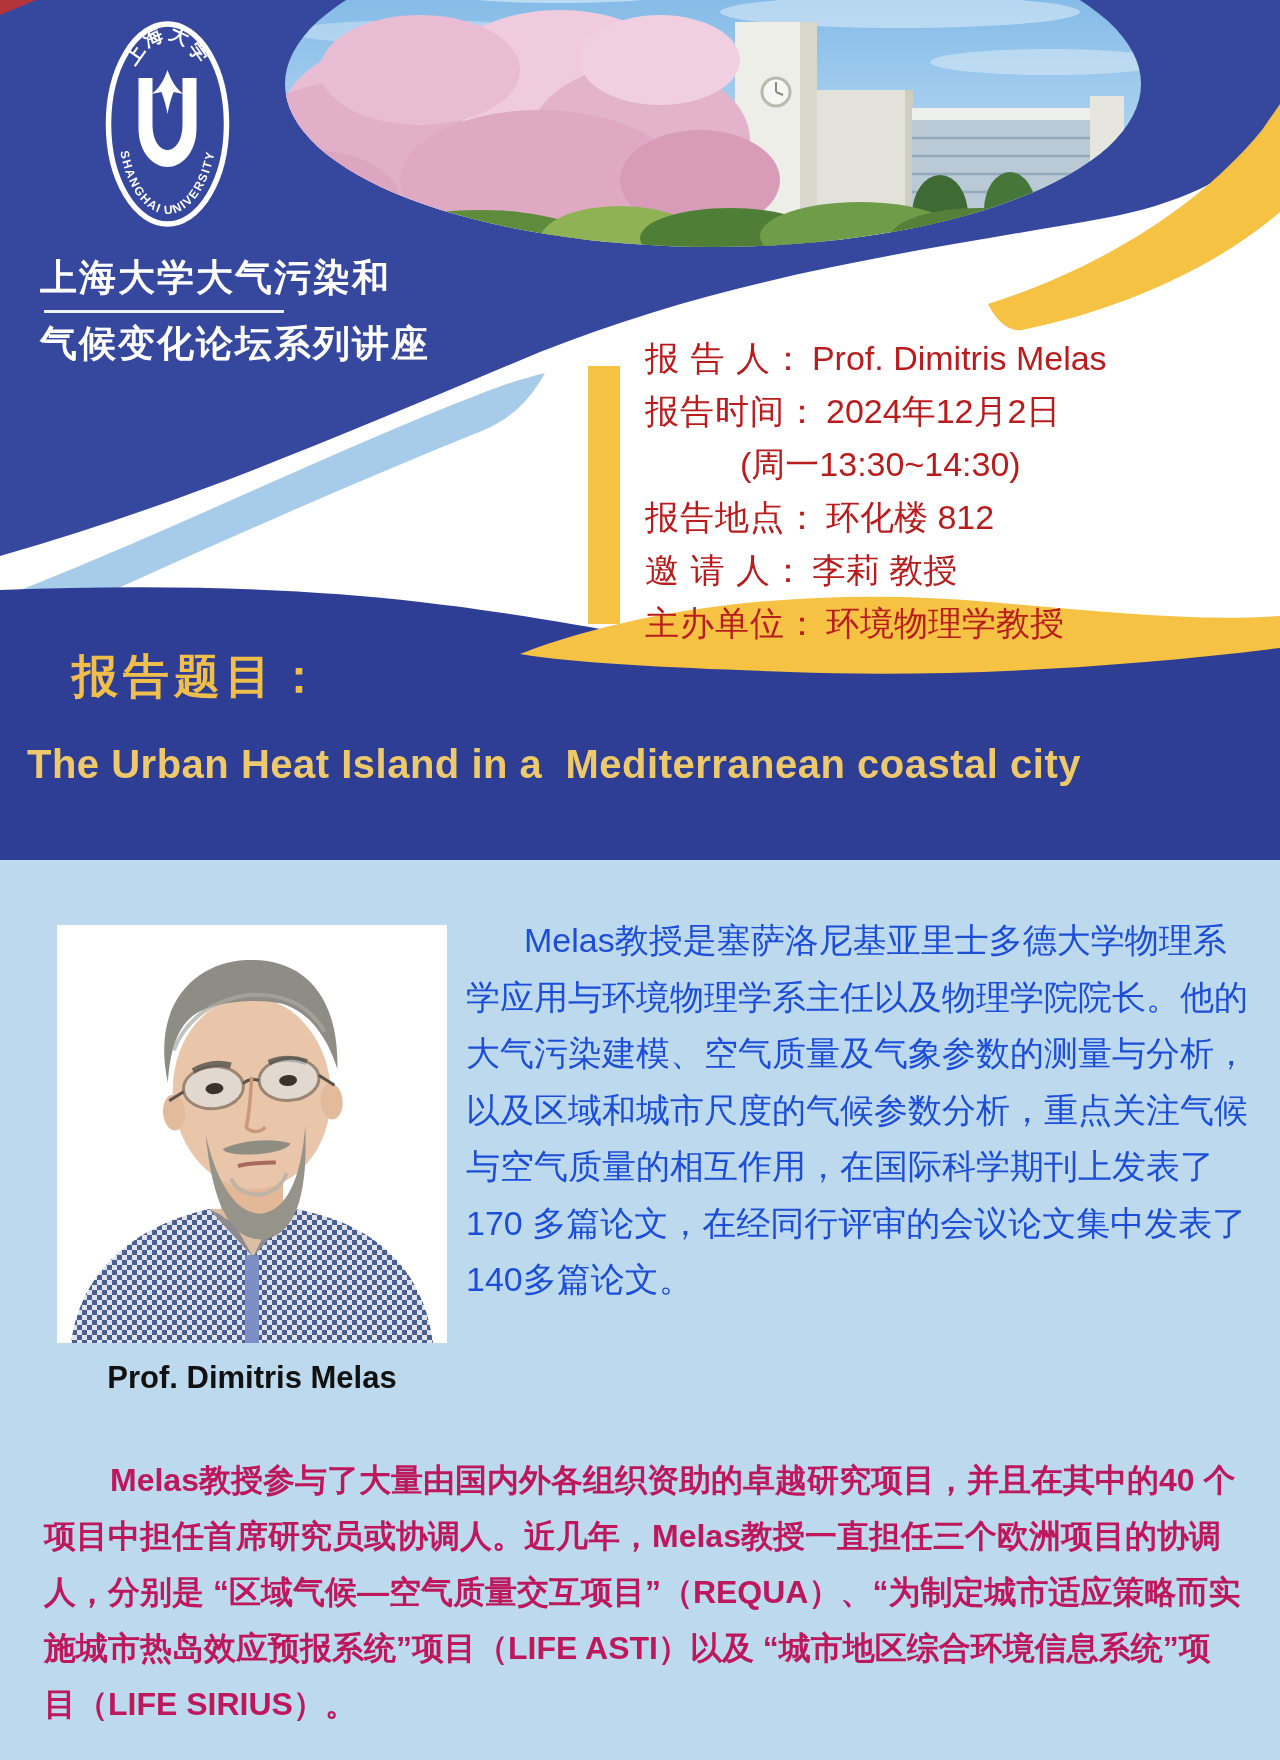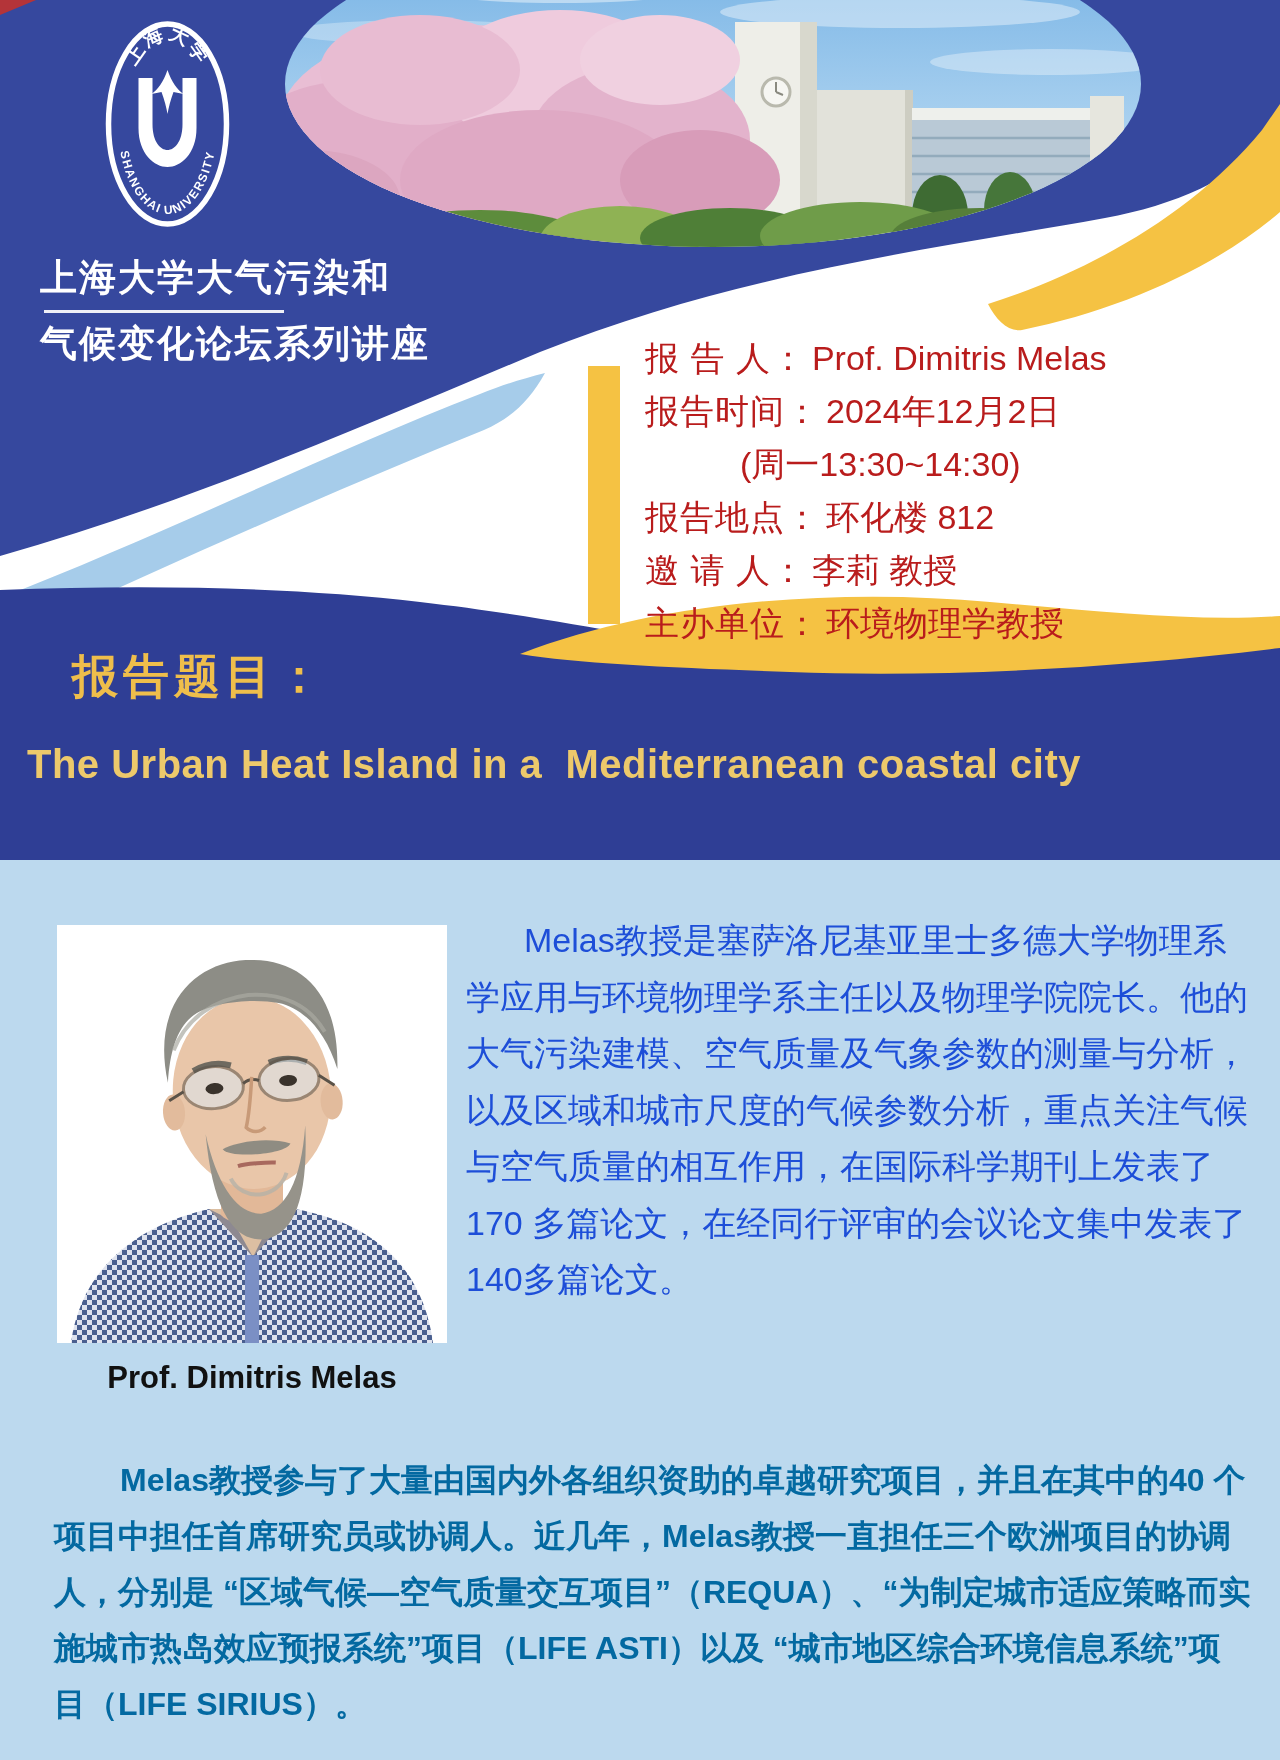--- a/index.html
+++ b/index.html
@@ -26,21 +26,21 @@
   #bandTitle{left:27px;top:742px;color:#EDC96B;font-weight:700;font-size:40px;letter-spacing:0.5px;white-space:pre;}
   
   #photoCard{left:57px;top:925px;width:390px;height:418px;background:#ffffff;overflow:hidden;}
   #photoCard svg{display:block;}
   #speakerCaption{left:57px;top:1360px;width:390px;text-align:center;color:#111111;font-weight:700;font-size:31px;white-space:nowrap;}
   
   #bio{left:466px;top:912px;width:790px;color:#1d4ed8;font-weight:400;font-size:34px;line-height:56.5px;}
   #bio .line{white-space:nowrap;}
   #bio .indent{padding-left:58px;}
   
-  #projects{left:54px;top:1452px;width:1190px;color:#0369a1;font-weight:700;font-size:32px;line-height:56px;}
+  #projects{left:44px;top:1452px;width:1190px;color:#be185d;font-weight:700;font-size:32px;line-height:56px;}
   #projects .line{white-space:nowrap;}
   #projects .indent{padding-left:66px;}
 </style>
 </head>
 <body>
 
 <svg id="headerArt" viewBox="0 0 1280 860" xmlns="http://www.w3.org/2000/svg">
   <defs>
     <linearGradient id="skyGrad" x1="0" y1="0" x2="0" y2="1">
       <stop offset="0" stop-color="#6FAEE3"></stop>

